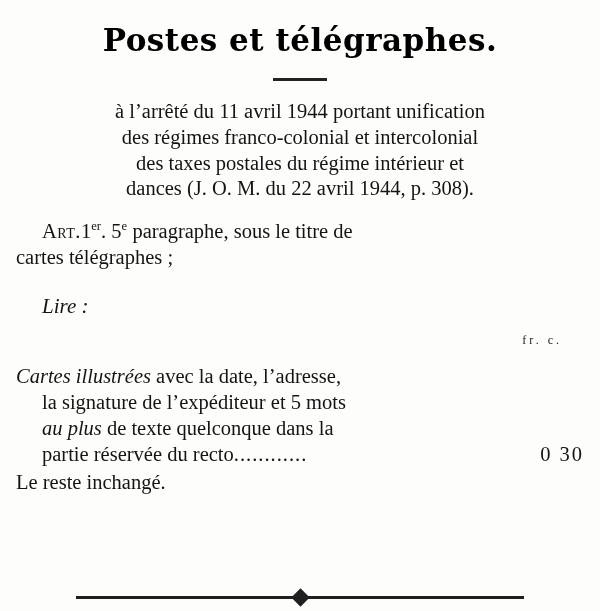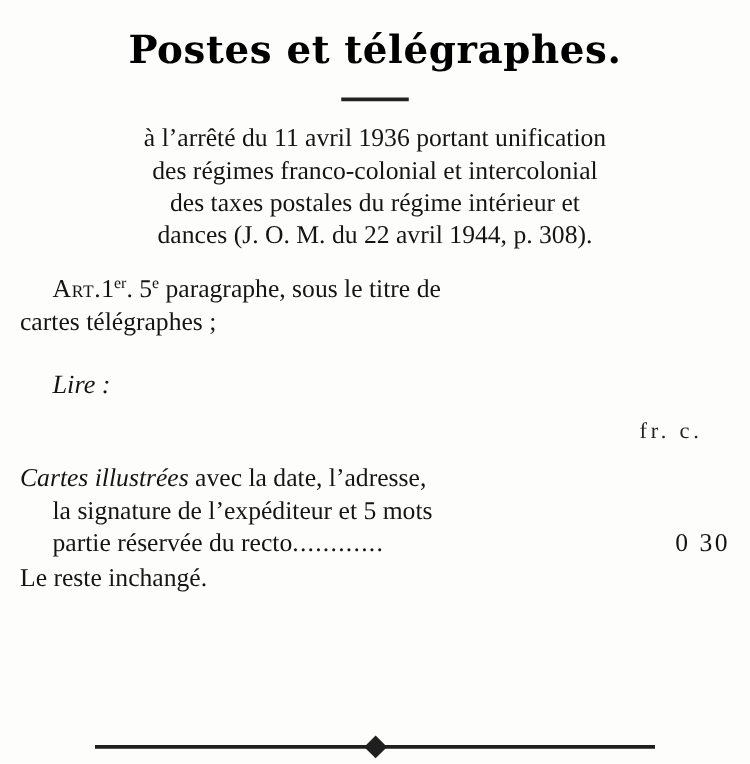--- a/index.html
+++ b/index.html
@@ -81,21 +81,21 @@
   em, .ital {
     font-style: italic;
   }
   .lire {
     margin-top: 22px;
     font-style: italic;
     font-size: 21px;
   }
   .fr-c {
     text-align: right;
-    font-size: 18px;
+    font-size: 12px;
     letter-spacing: 3px;
     margin: 14px 0 2px 0;
     padding-right: 22px;
     color: #222;
   }
   .tariff-block {
     margin-top: 16px;
   }
   .amount {
     float: right;
@@ -138,21 +138,21 @@
 <body>
 
 <div class="page">
 
   <h1 class="title">Postes et télégraphes.</h1>
 
   <div class="rule-short"></div>
 
 
   <div class="para intro">
-    <span class="l">à l’arrêté du 11 avril 1936 portant unification</span>
+    <span class="l">à l’arrêté du 11 avril 1944 portant unification</span>
     <span class="l">des régimes franco-colonial et intercolonial</span>
     <span class="l">des taxes postales du régime intérieur et</span>
     <span class="l">dances (J. O. M. du 22 avril 1944, p. 308).</span>
   </div>
 
   <div class="para blk">
     <span class="line">
       <span class="indent"></span><span class="smallcaps">Art.</span><span>1</span><sup>er</sup><span>. 5</span><sup>e</sup><span> paragraphe, sous le titre de</span>
     </span>
     <span class="line">cartes télégraphes ;</span>
@@ -165,20 +165,23 @@
   <div class="fr-c">fr.    c.</div>
 
   <div class="para tariff-block">
     <span class="line">
       <span class="ital">Cartes illustrées</span><span> avec la date, l’adresse,</span>
     </span>
     <span class="line">
       <span class="indent"></span>la signature de l’expéditeur et 5 mots
     </span>
     <span class="line">
+      <span class="indent"></span><span class="ital">au plus</span><span> de texte quelconque dans la</span>
+    </span>
+    <span class="line">
       <span class="amount">0  30</span>
       <span class="indent"></span><span>partie réservée du recto</span><span class="dots">............</span>
     </span>
     <span class="line closing">Le reste inchangé.</span>
   </div>
 
   <div class="bottom-mark">
     <div class="bottom-rule"></div>
     <div class="bottom-dia"></div>
   </div>

